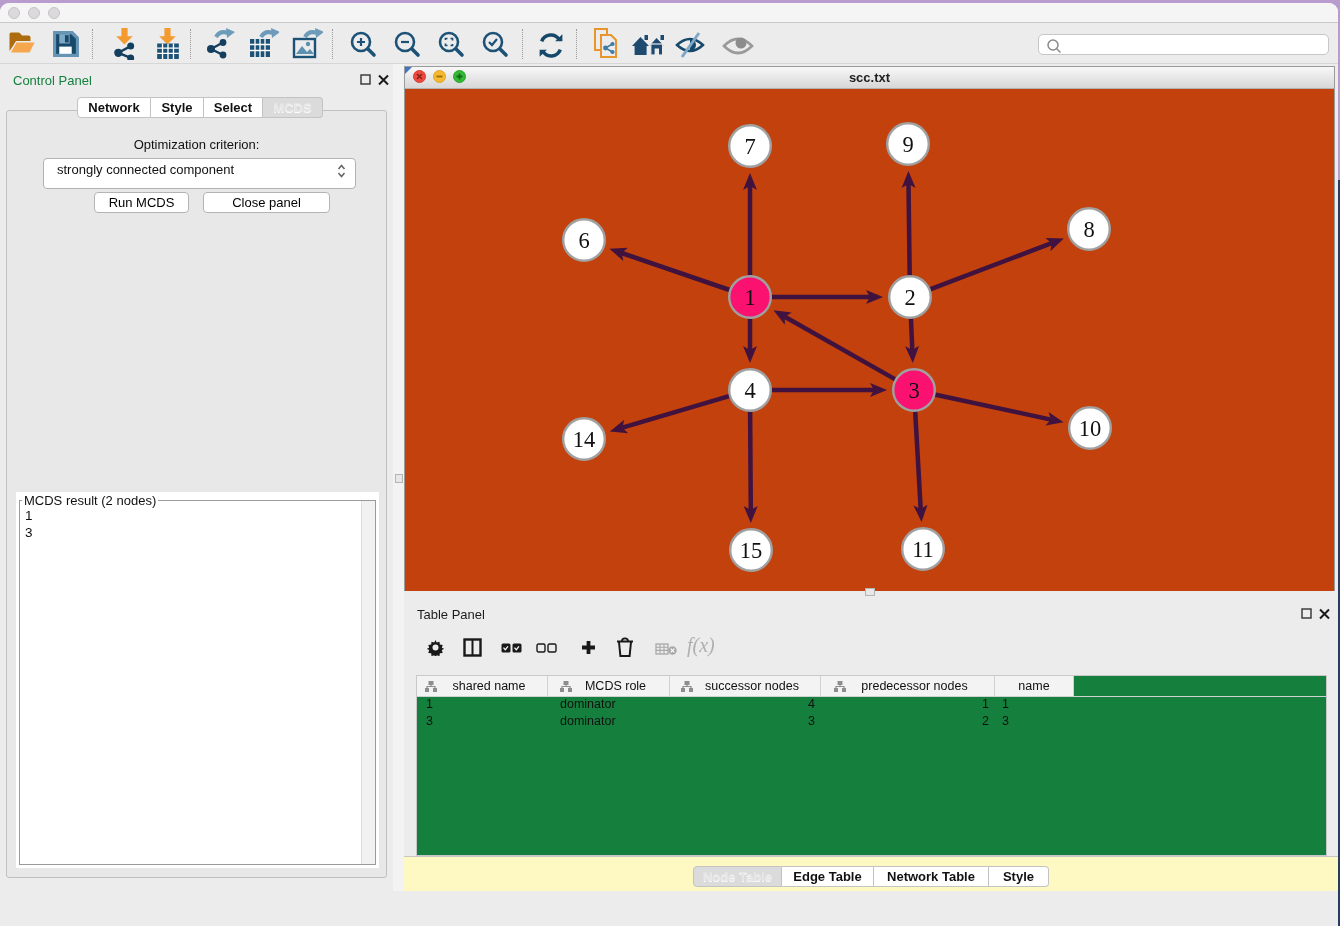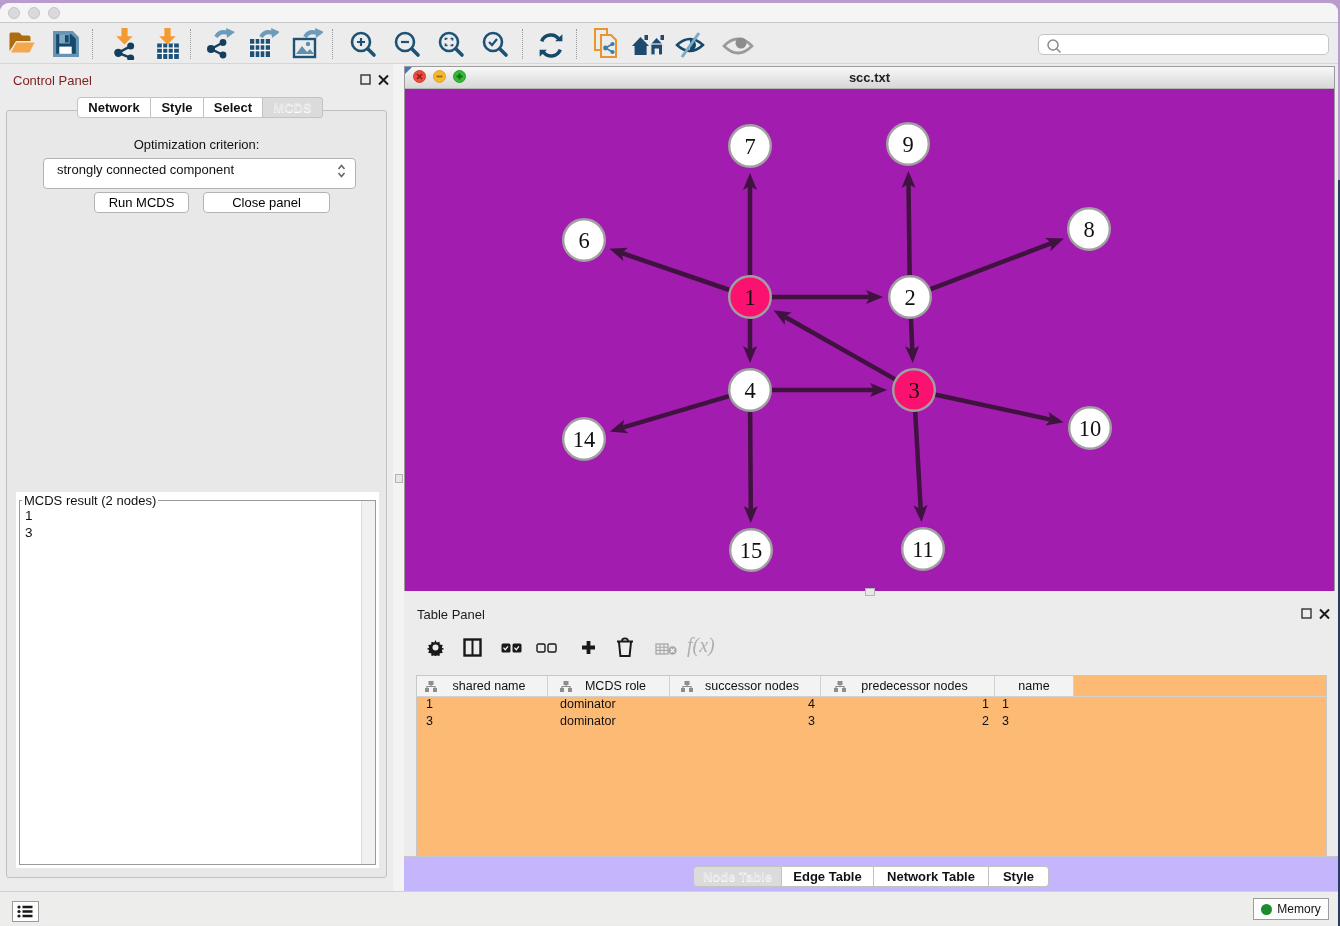--- a/index.html
+++ b/index.html
@@ -13,56 +13,56 @@
 .tl { position:absolute; top:4px; width:12px; height:12px; border-radius:50%;
   background:#dbd9db; border:1px solid #c6c4c6; }
 #title-text { position:absolute; top:2px; width:100%; text-align:center;
   font-size:13px; color:#b2b0b2; }
 #toolbar { position:absolute; left:0; top:21px; width:100%; height:40px; background:#ececec; border-bottom:1px solid #d7d6d7;}
 .sep { position:absolute; top:5px; height:30px; width:0; border-left:1px dotted #9a9a9a; }
 #searchbox { position:absolute; left:1038px; top:10px; width:291px; height:21px;
   background:#fff; border:1px solid #c6c6c6; border-radius:5px; }
 
 #cp { position:absolute; left:0; top:61px; width:393px; height:827px; background:#ececec; }
-#cp-title { position:absolute; left:13px; top:9px; font-size:13px; color:#7f1d1d; }
+#cp-title { position:absolute; left:13px; top:9px; font-size:13px; color:#15803d; }
 #cp-pane { position:absolute; left:6px; top:46px; width:381px; height:768px;
   background:#e9e8e9; border:1px solid #c1c0c1; border-radius:3px; }
 .seg { position:absolute; display:flex; }
 .seg div { border:1px solid #c4c3c4; border-left:none; background:#fff; color:#111;
   font-size:13px; font-weight:bold; text-align:center; line-height:19px; height:21px; }
 .seg div:first-child { border-left:1px solid #c4c3c4; border-radius:4px 0 0 4px; }
 .seg div:last-child { border-radius:0 4px 4px 0;text-align:center; }
 .seg div.sel { background:#dcdbdc; color:#e6e5e6; text-shadow:0 1px 0 rgba(255,255,255,0.9); }
 #opt-label { position:absolute; left:0; top:73px; width:393px; text-align:center; font-size:13px; color:#111; }
 #combo { position:absolute; left:43px; top:94px; width:313px; height:31px; background:#fff;
   border:1px solid #b3b2b3; border-radius:4px; font-size:13px; color:#111; line-height:22px; padding-left:13px; }
 .btn { position:absolute; height:21px; background:#fff; border:1px solid #b5b4b5;
   border-radius:4px; font-size:13px; color:#000000; text-align:center; line-height:19px; }
 #mcds-box { position:absolute; left:16px; top:428px; width:363px; height:376px; background:#fff; }
 #mcds-border { position:absolute; left:3px; top:8px; right:3px; bottom:3px; border:1px solid #9b9a9b; }
 #mcds-title { position:absolute; left:6px; top:1px; background:#fff; padding:0 2px; font-size:13px; color:#111; }
 #mcds-sb { position:absolute; right:4px; top:9px; bottom:4px; width:14px; background:#f2f1f2; border-left:1px solid #ddd; }
 
 #frame { position:absolute; left:404px; top:63px; width:931px; height:525px;
-  background:#a21caf; border:1px solid #9c9b9c; border-bottom:none; }
+  background:#c2410c; border:1px solid #9c9b9c; border-bottom:none; }
 #frame-tb { position:absolute; left:0; top:0; width:100%; height:22px;
   background:linear-gradient(#f8f8f8,#d8d7d8); border-bottom:1px solid #b4b3b4; }
 #frame-title { position:absolute; width:100%; top:3px; text-align:center; font-size:13px; font-weight:bold; color:#222; }
 .mbtn { position:absolute; top:3px; width:13px; height:13px; border-radius:50%; }
 
 #vsplit { position:absolute; left:393px; top:61px; width:11px; height:827px; background:#f4f3f4; }
 #hsplit { position:absolute; left:404px; top:588px; width:934px; height:9px; background:#ececec; }
 
 #tp { position:absolute; left:404px; top:597px; width:934px; height:291px; background:#ececec; }
 #tp-title { position:absolute; left:13px; top:7px; font-size:13px; color:#1c1c1c; }
-#tp-table { position:absolute; left:12px; top:75px; width:911px; height:181px; background:#fdba74; border:1px solid #c9c8c9; }
+#tp-table { position:absolute; left:12px; top:75px; width:911px; height:181px; background:#15803d; border:1px solid #c9c8c9; }
 .th { position:absolute; top:0; height:20px; background:#f4f3f4; border-right:1px solid #d2d1d2; }
 .th span { display:block; text-align:center; font-size:12.5px; color:#111; line-height:20px; }
 .cell { position:absolute; font-size:12.5px; color:#111; line-height:17px; }
-#tp-tabband { position:absolute; left:0; top:256px; width:934px; height:35px; background:#c4b5fd; border-top:1px solid #c8c7c8;}
+#tp-tabband { position:absolute; left:0; top:256px; width:934px; height:35px; background:#fef9c3; border-top:1px solid #c8c7c8;}
 
 #status { position:absolute; left:0; top:888px; width:1338px; height:33px; background:#ededec; border-top:1px solid #d2d1d2; }
 #listbtn { position:absolute; left:12px; top:9px; width:27px; height:21px; background:#fdfdfd; border:1px solid #9c9b9c; }
 #membtn { position:absolute; right:9px; top:6px; width:76px; height:22px; background:#fdfdfd; border:1px solid #9e9d9e;
   font-size:12px; color:#111; text-align:center; line-height:20px; }
 #membtn b { display:inline-block; width:11px; height:11px; border-radius:50%; background:#1d8c2c; vertical-align:-1.5px; margin-right:5px; }
 .hicon { width:12px; height:11px; }
 </style>
 </head>
 <body>
@@ -417,26 +417,13 @@
   </div>
   <div id="tp-tabband">
     <div class="seg" style="left:289px;top:9px">
       <div style="width:89px" class="sel">Node Table</div>
       <div style="width:92px">Edge Table</div>
       <div style="width:115px">Network Table</div>
       <div style="width:60px">Style</div>
     </div>
   </div>
 </div>
-<div id="status">
-  <div id="listbtn">
-    <svg width="25" height="19" viewBox="0 0 25 19" style="position:absolute;left:0;top:0">
-      <g fill="#191919">
-            <circle cx="6" cy="5" r="1.6"></circle>
-            <circle cx="6" cy="9.5" r="1.6"></circle>
-            <circle cx="6" cy="14" r="1.6"></circle>
-      <path d="M9.5 5 h10 M9.5 9.5 h10 M9.5 14 h10" stroke="#191919" stroke-width="2.4"></path>
-          </g>
-    </svg>
-  </div>
-  <div id="membtn"><b></b>Memory</div>
-</div>
 </div>
 
 </body></html>

